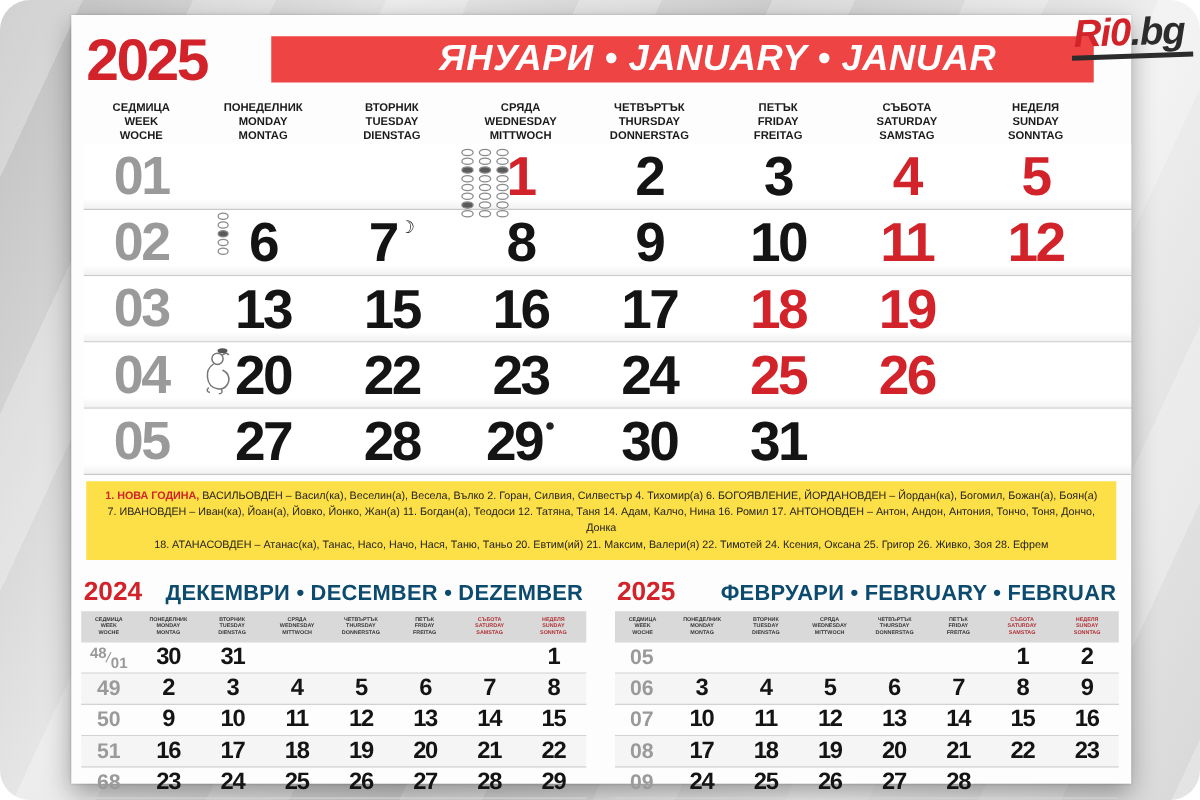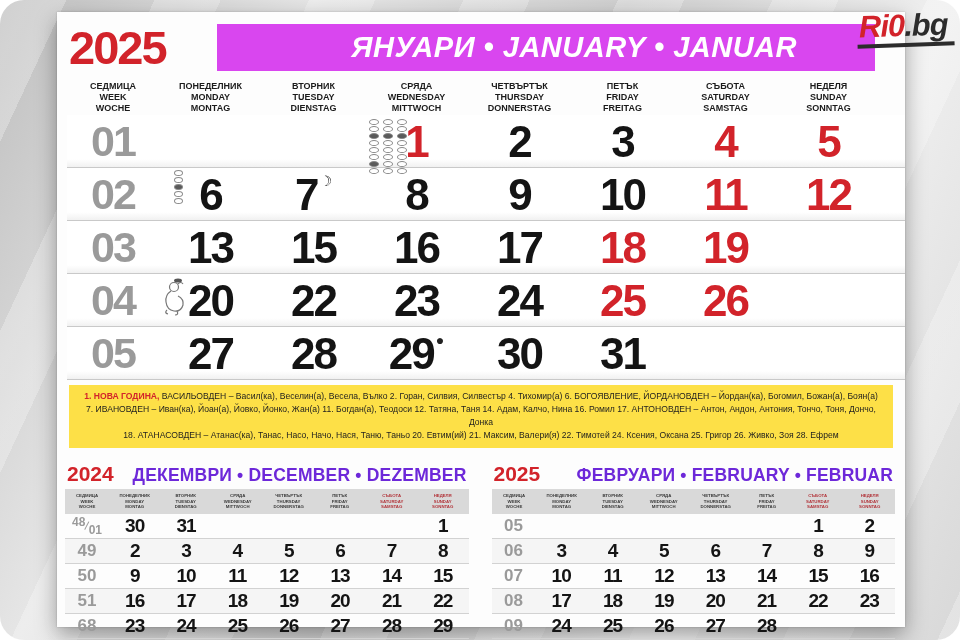--- a/index.html
+++ b/index.html
@@ -9,21 +9,21 @@
     background:linear-gradient(115deg,#bfbfbf 0%,#e6e6e6 25%,#cfcfcf 50%,#efefef 75%,#d8d8d8 100%);border-radius:24px; }
   .backdrop::before { content:""; position:absolute; inset:0;
     background:repeating-linear-gradient(115deg,rgba(255,255,255,.28) 0 60px,rgba(0,0,0,0) 60px 140px); }
   .sheet { position:absolute; left:57px; top:12px; width:848px; height:615px;
     background:#fdfdfd; box-shadow:0 8px 20px rgba(0,0,0,.35), 0 0 2px rgba(0,0,0,.2); }
 
   
   .header { display:flex; align-items:center; padding:12px 30px 0 12px; }
   .year { width:148px; font-size:47px; font-weight:bold; color:#d2232a;
     letter-spacing:-2px; line-height:1; }
-  .banner { flex:1; height:47px; background:#d946ef; display:flex; align-items:center;
+  .banner { flex:1; height:37px; background:#ef4444; display:flex; align-items:center;
     justify-content:flex-end; padding-right:78px; }
   .banner span { color:#fff; font-style:italic; font-weight:bold; font-size:29px;
     letter-spacing:.5px; white-space:nowrap; }
 
   
   .logo { position:absolute; top:10px; right:6px; z-index:5; transform:rotate(-2deg);
     font-style:italic; font-weight:bold; font-size:31px; line-height:1;
     border-bottom:4px solid #2c2c2c; padding:0 6px 2px 2px; }
   .logo-r { color:#d2232a; letter-spacing:-1px; }
   .logo-ext { color:#2c2c2c; letter-spacing:-1px; }
@@ -62,21 +62,21 @@
   .namedays { margin:5px 12px 0 12px; background:#fde047; padding:5px 8px 6px 8px;
     text-align:center; font-size:8.6px; line-height:1.5; color:#1e1e1e; }
   .nd-red { color:#d2232a; font-weight:bold; }
 
   
   .minis { display:flex; gap:23px; margin:14px 10px 0 8px; }
   .mini { flex:1; }
   .mini-top { display:flex; align-items:baseline; padding:0 2px; }
   .mini-year { color:#d2232a; font-weight:bold; font-size:21px; width:64px; }
   .mini-title { flex:1; text-align:right; font-weight:bold; font-size:17.5px;
-    color:#6d28d9; letter-spacing:.2px; white-space:nowrap; }
+    color:#0c4a6e; letter-spacing:.2px; white-space:nowrap; }
   .mini-headers { display:grid; grid-template-columns:44px repeat(7,1fr);
     background:#d9d9d9; margin-top:3px; padding:2px 0; }
   .mini-h { text-align:center; font-size:6px; font-weight:bold; line-height:1.15;
     color:#3a3a3a; transform:scale(.72); transform-origin:center; white-space:nowrap; }
   .mini-h.wknd { color:#b2343a; }
   .mini-row { display:grid; grid-template-columns:44px repeat(7,1fr); height:25px;
     align-items:center; border-bottom:1px solid #d2d2d2; }
   .mini-row:nth-child(even) { background:#f5f5f5; }
   .mini-week { color:#9a9a9a; font-weight:bold; font-size:17px; text-align:center; }
   .mini-day { text-align:center; font-weight:bold; font-size:19px; color:#141414;

